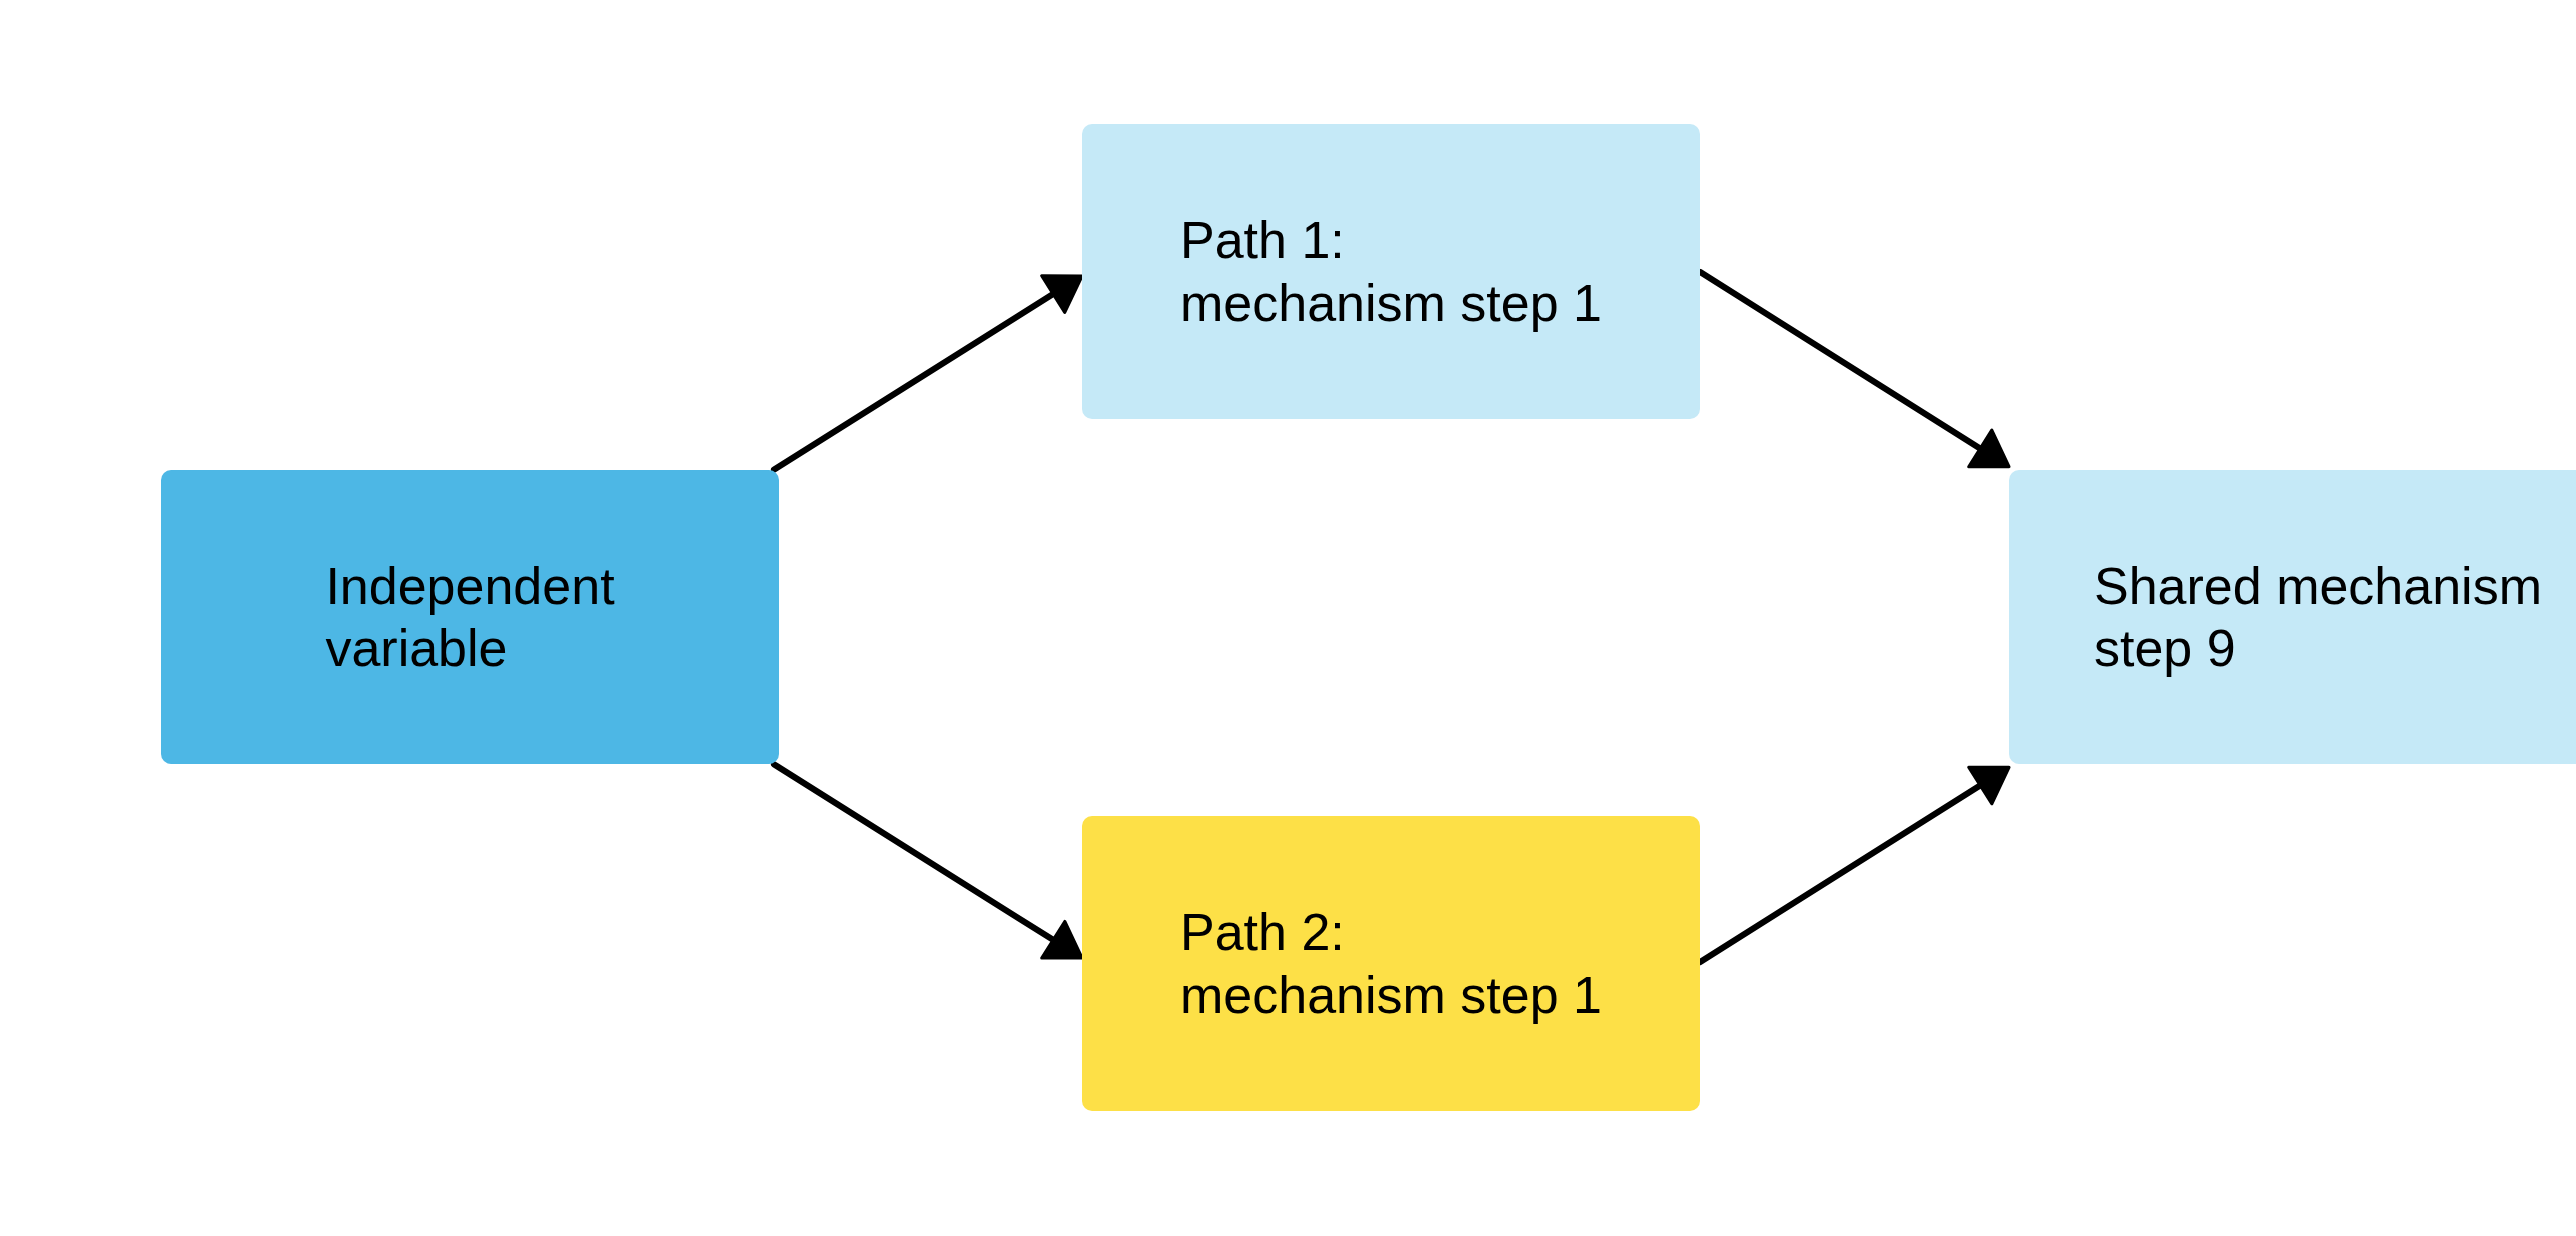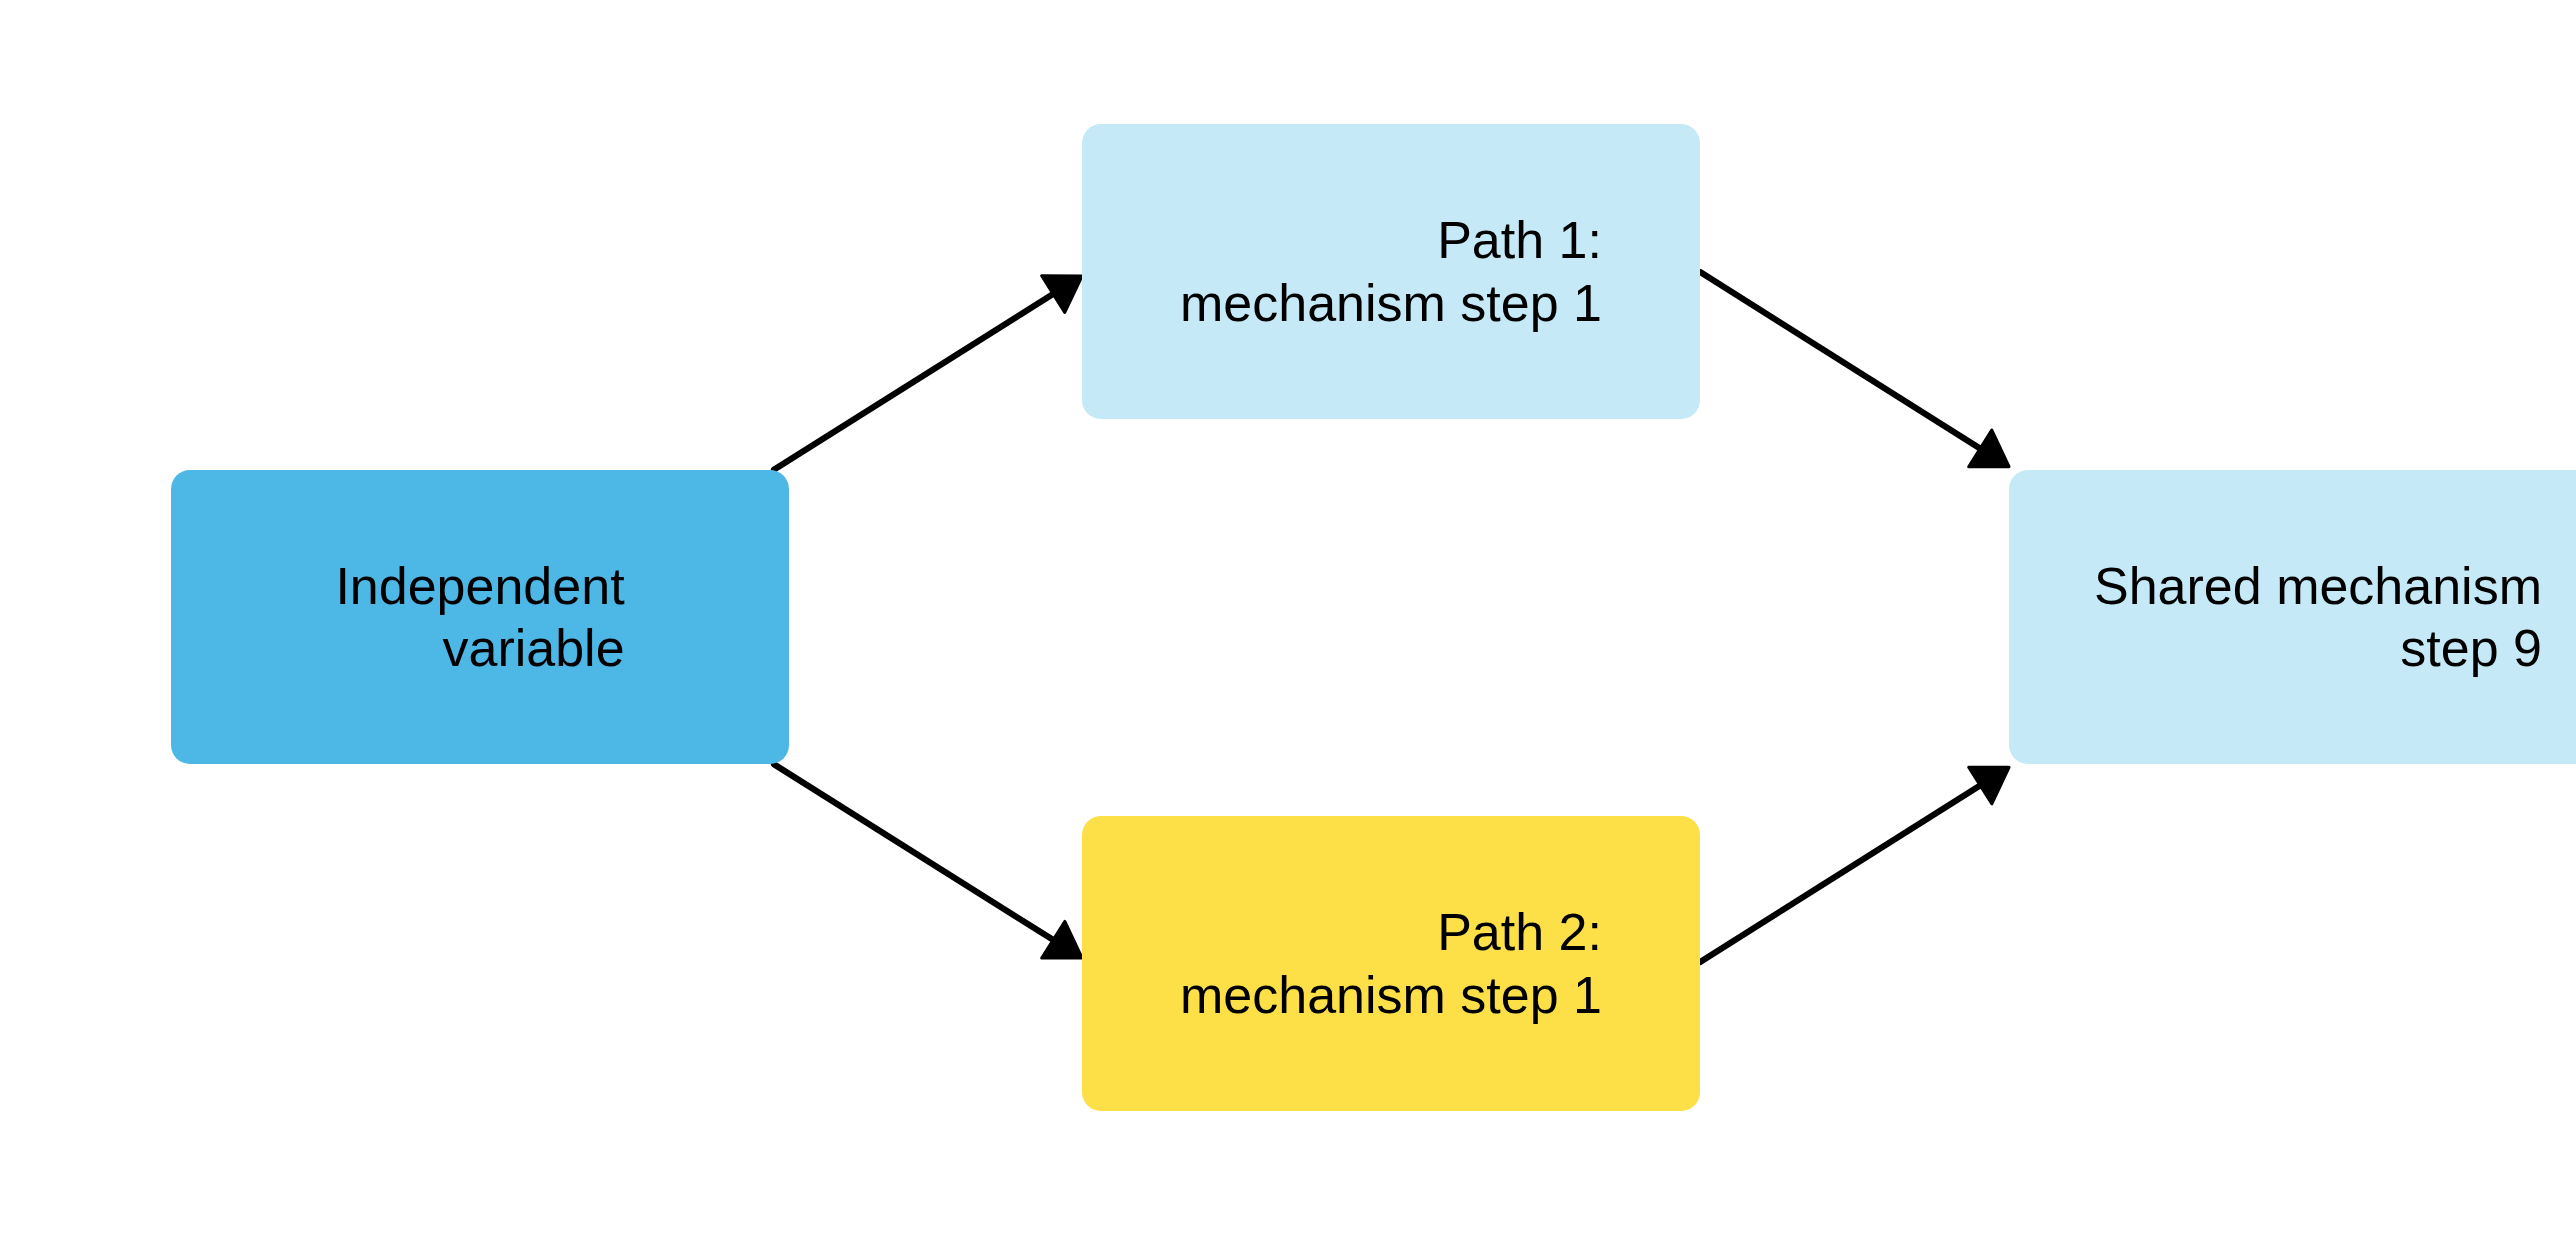--- a/index.html
+++ b/index.html
@@ -21,44 +21,44 @@
   }
   .edges-layer {
     position: absolute;
     left: 0;
     top: 0;
     width: 3709px;
     height: 1236px;
   }
   .node {
     position: absolute;
-    border-radius: 19px;
+    border-radius: 10px;
     display: flex;
     align-items: center;
     justify-content: center;
-    text-align: right;
+    text-align: left;
   }
   .node .label {
     white-space: pre-line;
     font-size: 52px;
     line-height: 1.2;
     color: #000000;
     font-weight: 400;
     letter-spacing: 0;
   }
   .edge-line {
     stroke-width: 12;
     stroke-linecap: round;
     fill: none;
   }
   .edge-arrowhead {
     stroke-width: 6;
     stroke-linejoin: round;
   }
-  #node-independent { left: 171px;  top: 470px;  width: 618px; height: 294px; }
+  #node-independent { left: 161px;  top: 470px;  width: 618px; height: 294px; }
   #node-path1       { left: 1082px; top: 124px;  width: 618px; height: 295px; }
   #node-path2       { left: 1082px; top: 816px; width: 618px; height: 295px; }
   #node-shared      { left: 2009px; top: 470px;  width: 618px; height: 294px; }
 </style>
 </head>
 <body style="background: rgb(255, 255, 255);">
 
 <div class="canvas">
 
   <svg class="edges-layer" viewBox="0 0 7200 2400" xmlns="http://www.w3.org/2000/svg">

